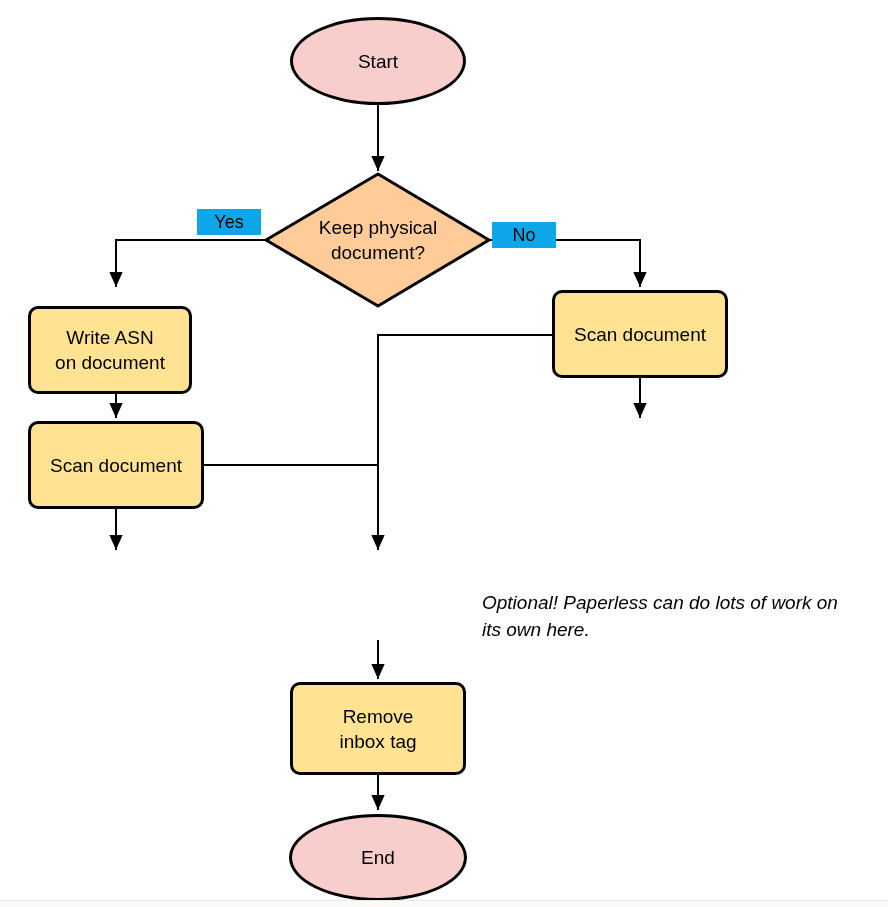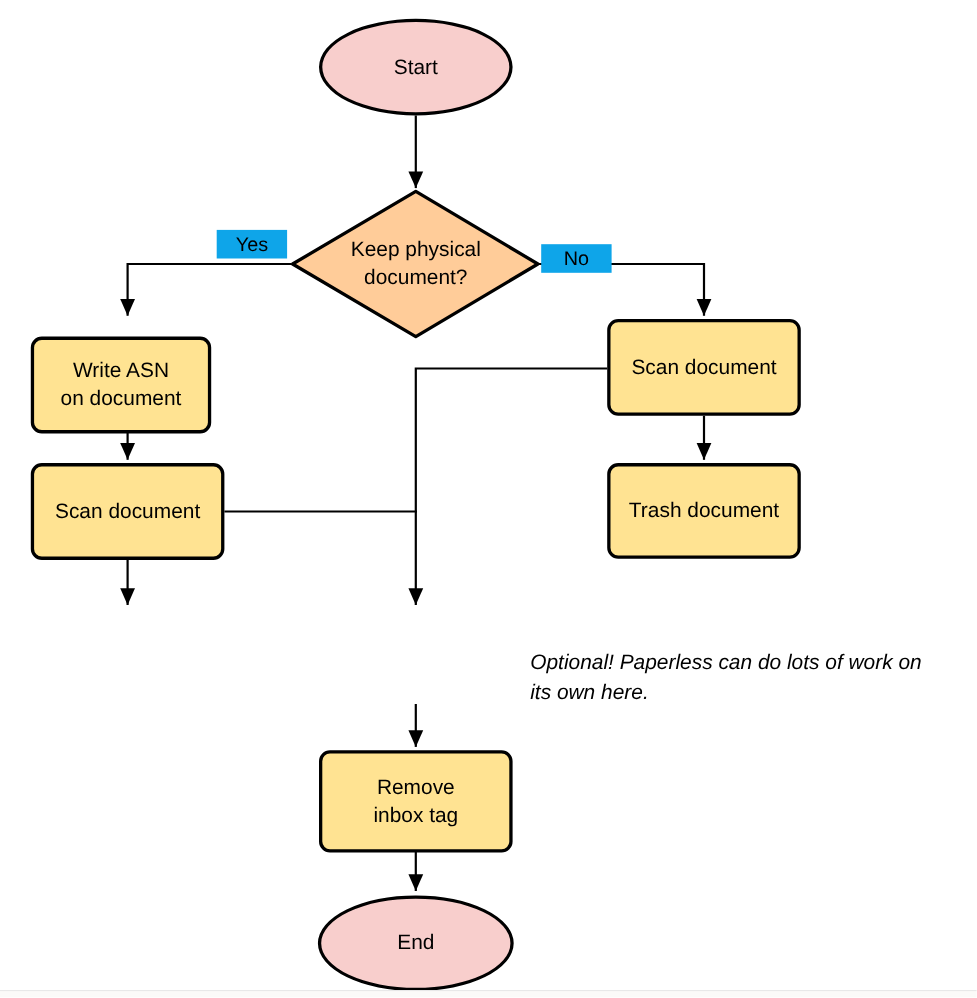--- a/index.html
+++ b/index.html
@@ -123,23 +123,20 @@
   </div>
 
   <div class="node process" style="left:552px; top:290px; width:176px; height:88px;">
     <span>Scan document</span>
   </div>
 
   <div class="node process" style="left:28px; top:421px; width:176px; height:88px;">
     <span>Scan document</span>
   </div>
 
-  <div class="node process" style="left:552px; top:421px; width:176px; height:87px;">
-    <span>Trash document</span>
-  </div>
 
 
 
   <div class="node process" style="left:290px; top:682px; width:176px; height:93px;">
     <span>Remove
 inbox tag</span>
   </div>
 
   <div class="node terminal" style="left:289px; top:814px; width:178px; height:87px;">
     <span>End</span>

